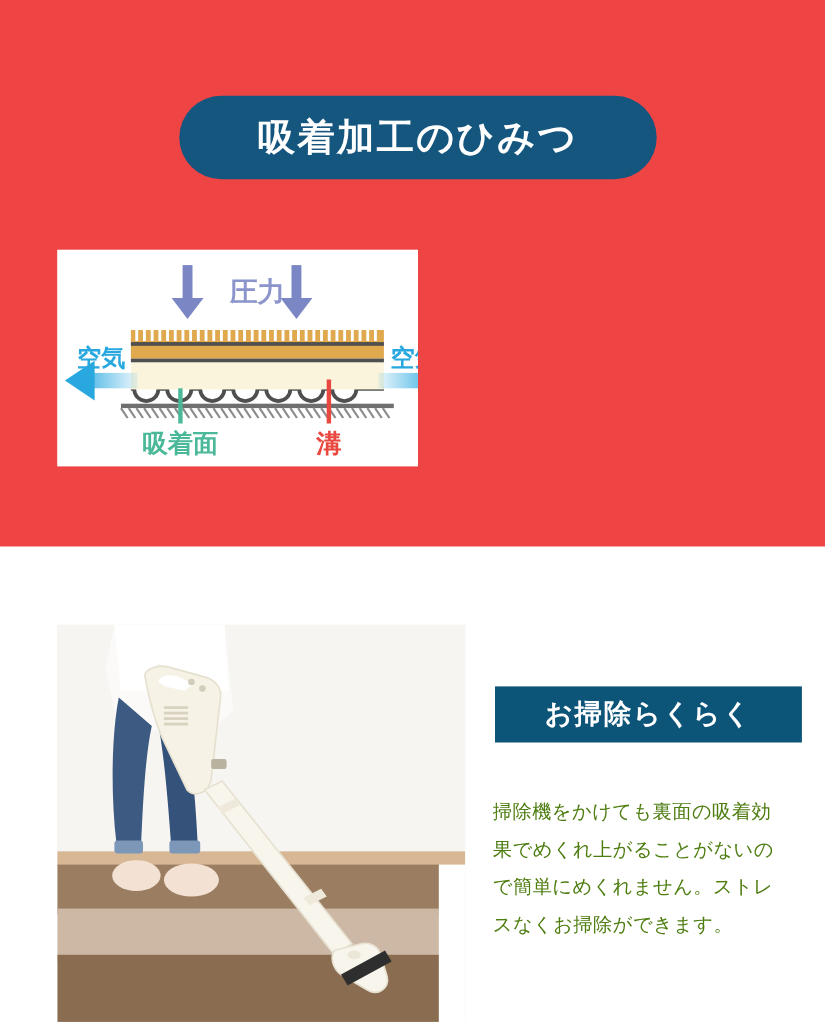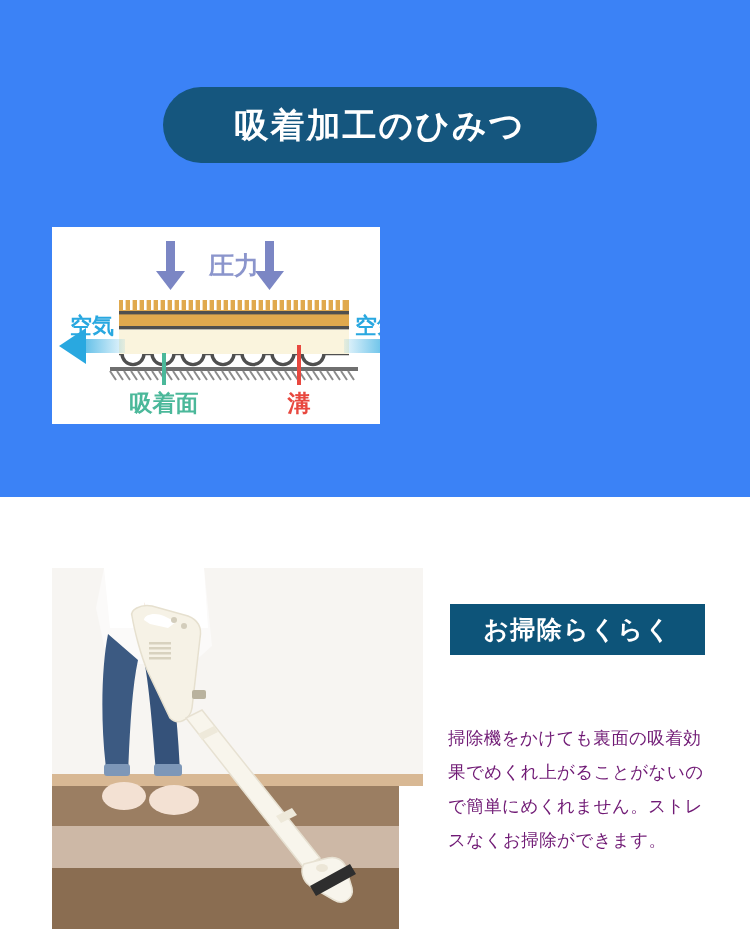--- a/index.html
+++ b/index.html
@@ -14,21 +14,21 @@
     overflow: hidden;
     position: relative;
   }
 
   
   .section-grey {
     position: absolute;
     left: 0; top: 0;
     width: 750px;
     height: 497px;
-    background: #3b82f6;
+    background: #ef4444;
   }
 
   
   .pill {
     position: absolute;
     left: 163px;
     top: 87px;
     width: 434px;
     height: 76px;
     background: #15567e;
@@ -85,42 +85,42 @@
     top: 568px;
     width: 371px;
     height: 361px;
     overflow: hidden;
     background: #f3efea;
   }
 
   .bar {
     position: absolute;
     left: 450px;
-    top: 604px;
-    width: 255px;
+    top: 624px;
+    width: 279px;
     height: 51px;
     background: #0d5479;
     display: flex;
     align-items: center;
     justify-content: center;
   }
   .bar-label {
     color: #ffffff;
     font-size: 25px;
     font-weight: bold;
     letter-spacing: 1.5px;
     line-height: 1;
   }
 
   .para-bottom {
     position: absolute;
     left: 448px;
     top: 703px;
     width: 268px;
-    color: #701a75;
+    color: #4d7c0f;
     font-size: 17.5px;
     line-height: 34px;
     letter-spacing: 0.4px;
   }
 </style>
 </head>
 <body>
 
 <div class="section-grey">
 

